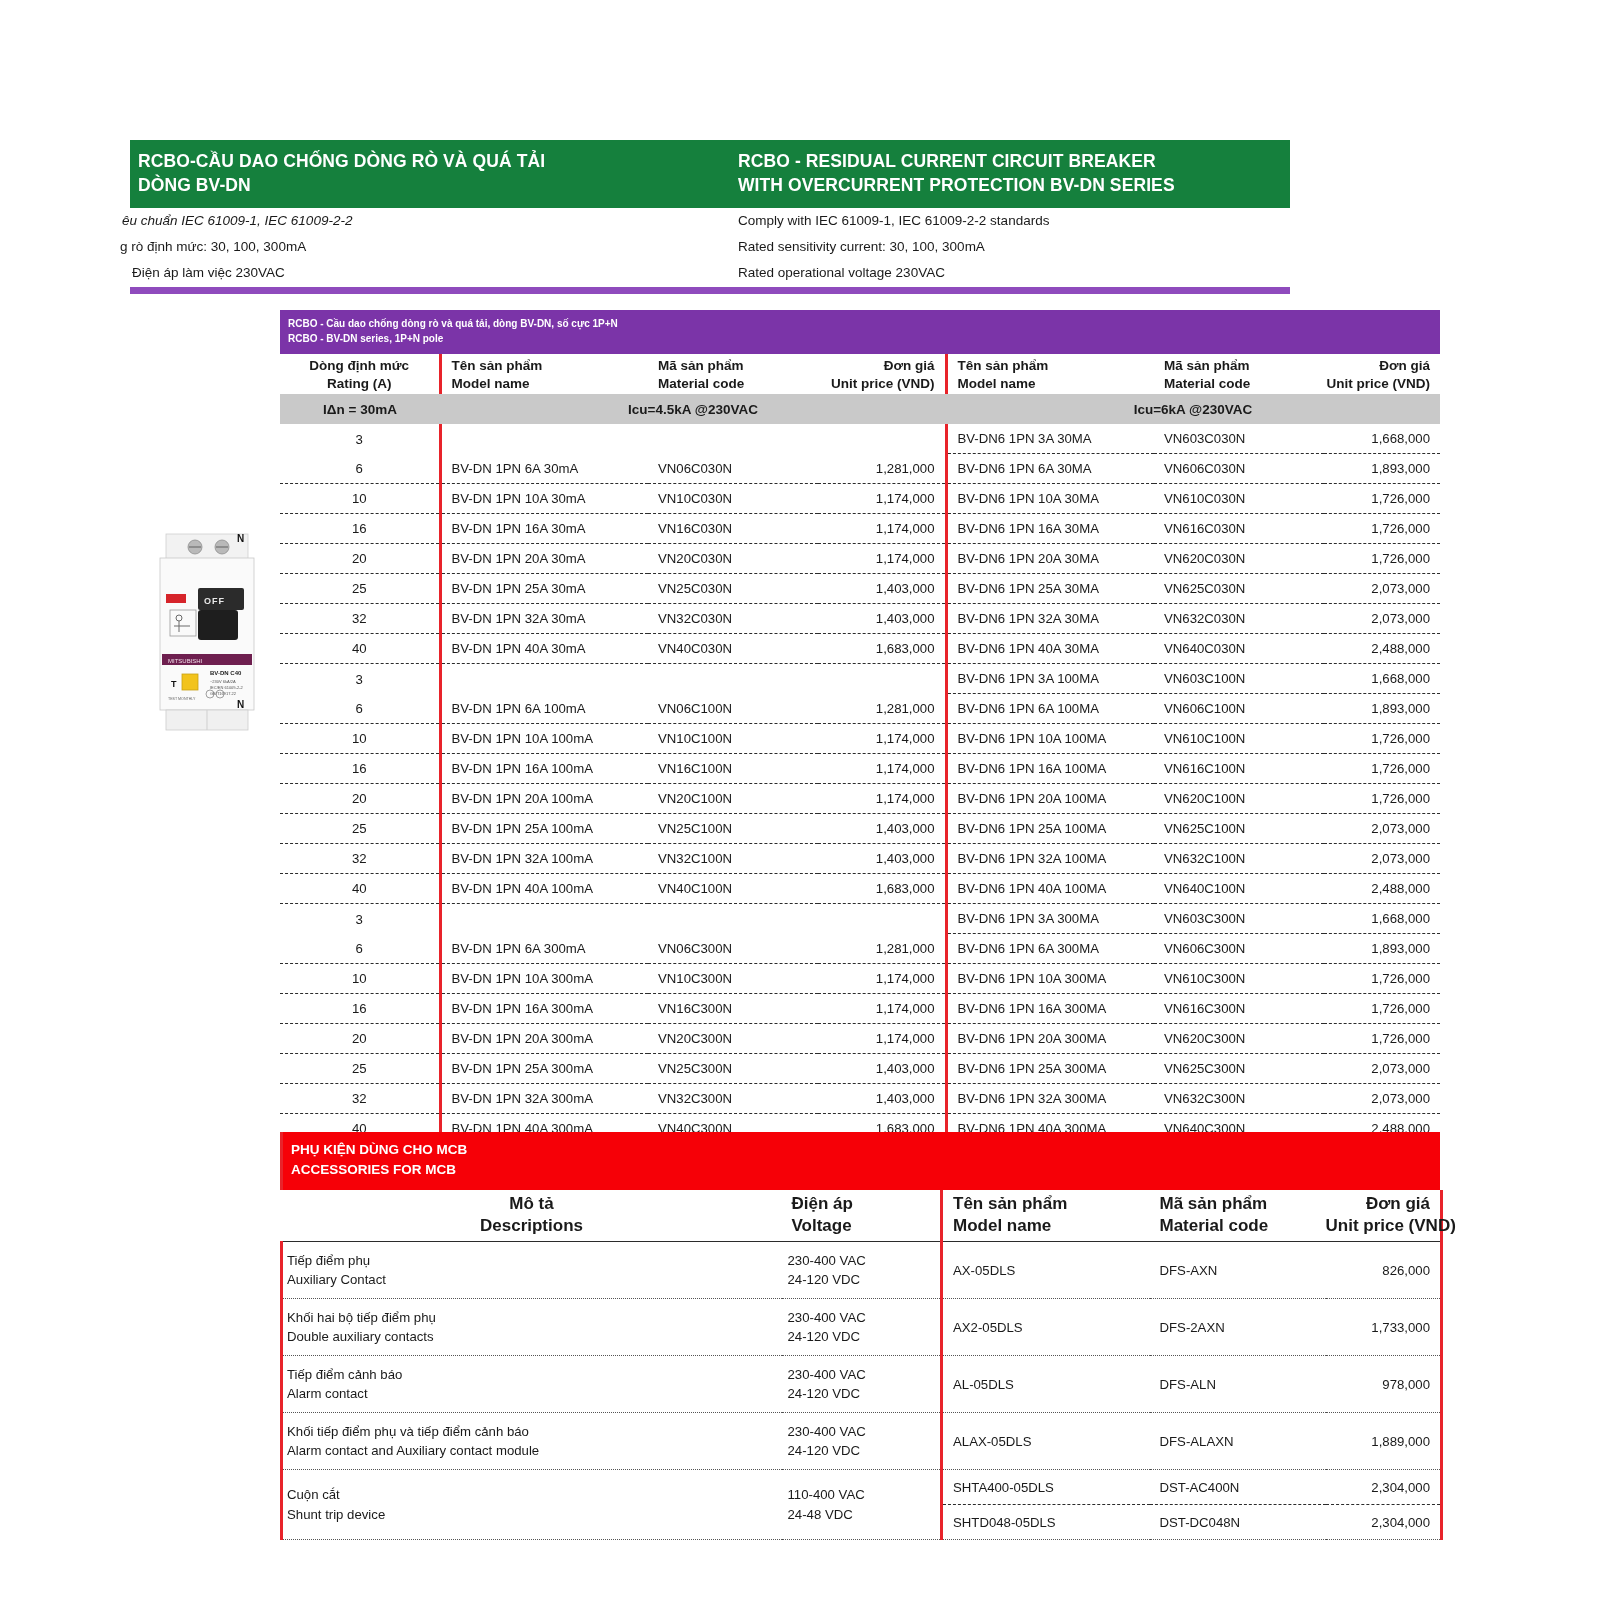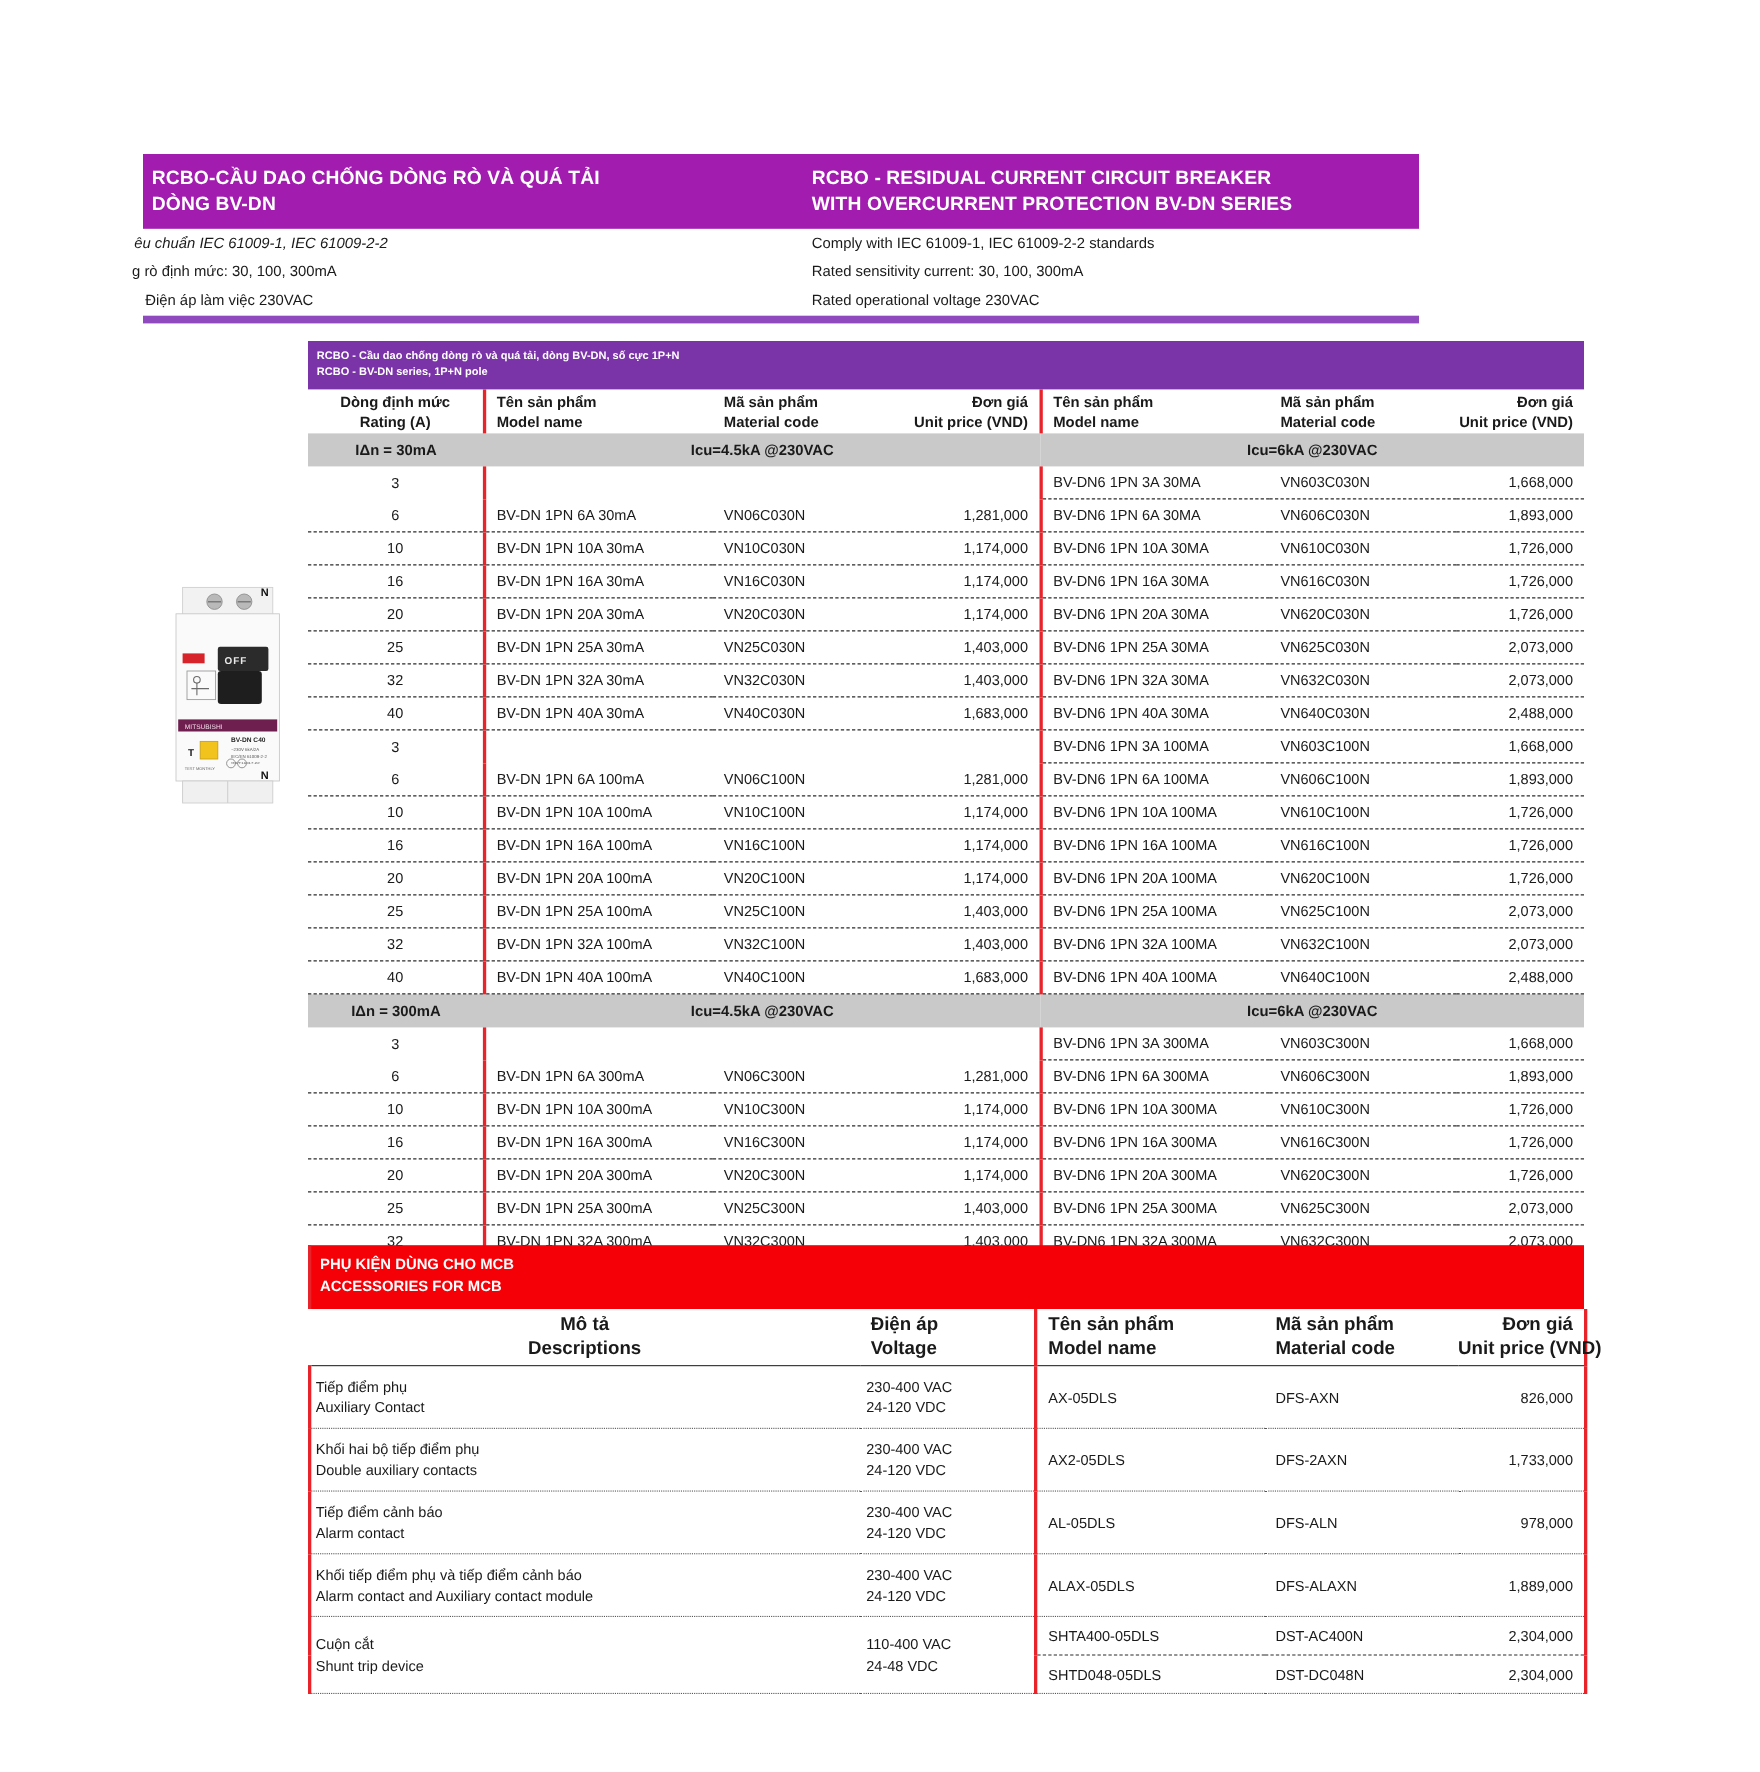--- a/index.html
+++ b/index.html
@@ -16,21 +16,21 @@
     overflow: hidden;
   }
 
   
   .header-band {
     position: absolute;
     left: 130px;
     top: 140px;
     width: 1160px;
     height: 68px;
-    background: #a21caf;
+    background: #15803d;
     display: flex;
   }
   .header-col {
     flex: 0 0 50%;
     box-sizing: border-box;
     padding: 9px 0 0 8px;
   }
   .header-col.right { padding-left: 28px; }
   .header-title {
     color: #ffffff;
@@ -474,25 +474,20 @@
         </tr>
         <tr class="dataline">
           <td class="c-rating-cell">40</td>
           <td class="model vsep-left">BV-DN 1PN 40A 100mA</td>
           <td class="code">VN40C100N</td>
           <td class="price">1,683,000</td>
           <td class="model vsep-left">BV-DN6 1PN 40A 100MA</td>
           <td class="code">VN640C100N</td>
           <td class="price">2,488,000</td>
         </tr>
-        <tr class="band">
-          <td class="band-label">IΔn = 300mA</td>
-          <td class="band-icu" colspan="3">Icu=4.5kA @230VAC</td>
-          <td class="band-icu" colspan="3">Icu=6kA @230VAC</td>
-        </tr>
         <tr class="dataline">
           <td class="c-rating-cell no-rule">3</td>
           <td class="model vsep-left no-rule"></td>
           <td class="code no-rule"></td>
           <td class="price no-rule"></td>
           <td class="model vsep-left">BV-DN6 1PN 3A 300MA</td>
           <td class="code">VN603C300N</td>
           <td class="price solid-rule">1,668,000</td>
         </tr>
         <tr class="dataline">

